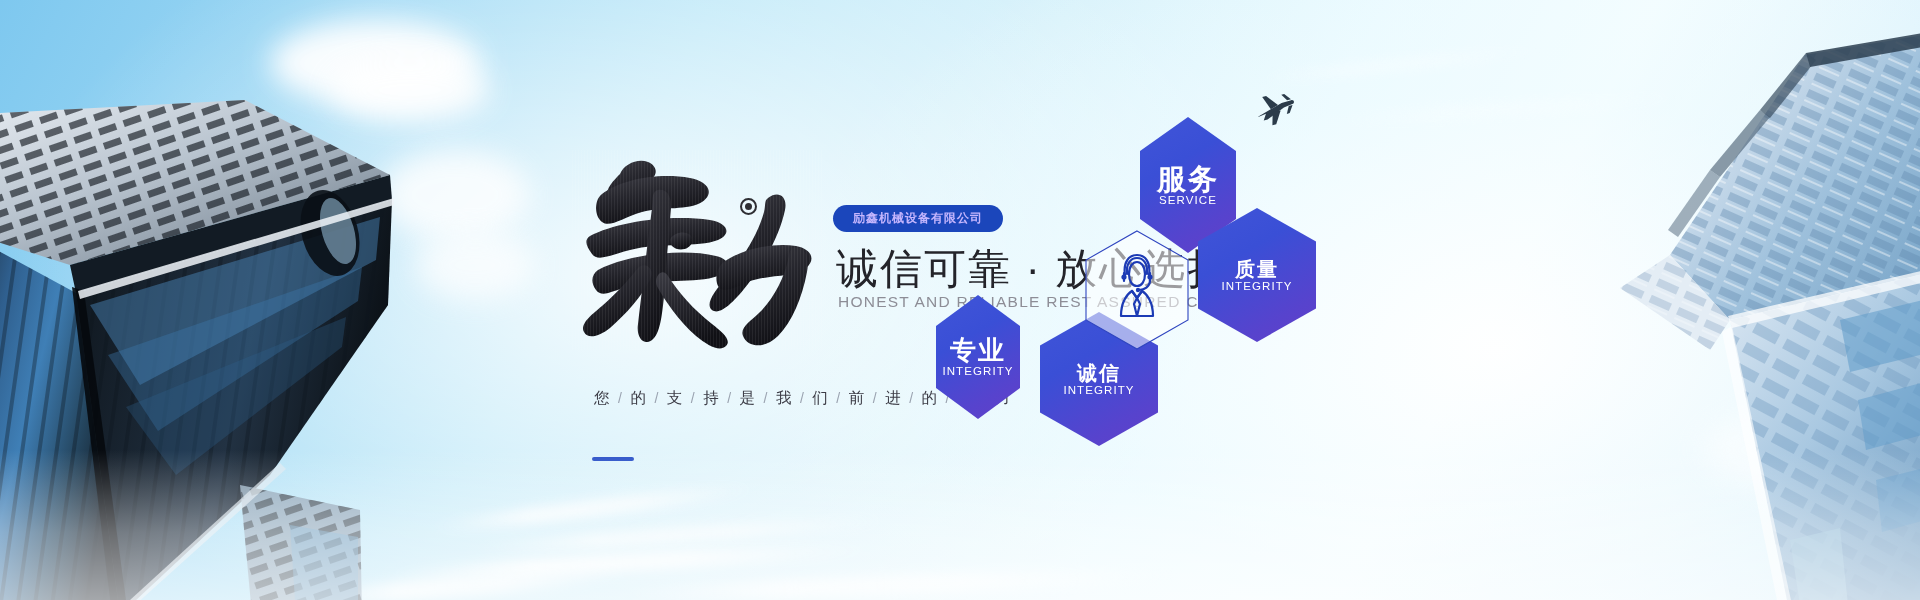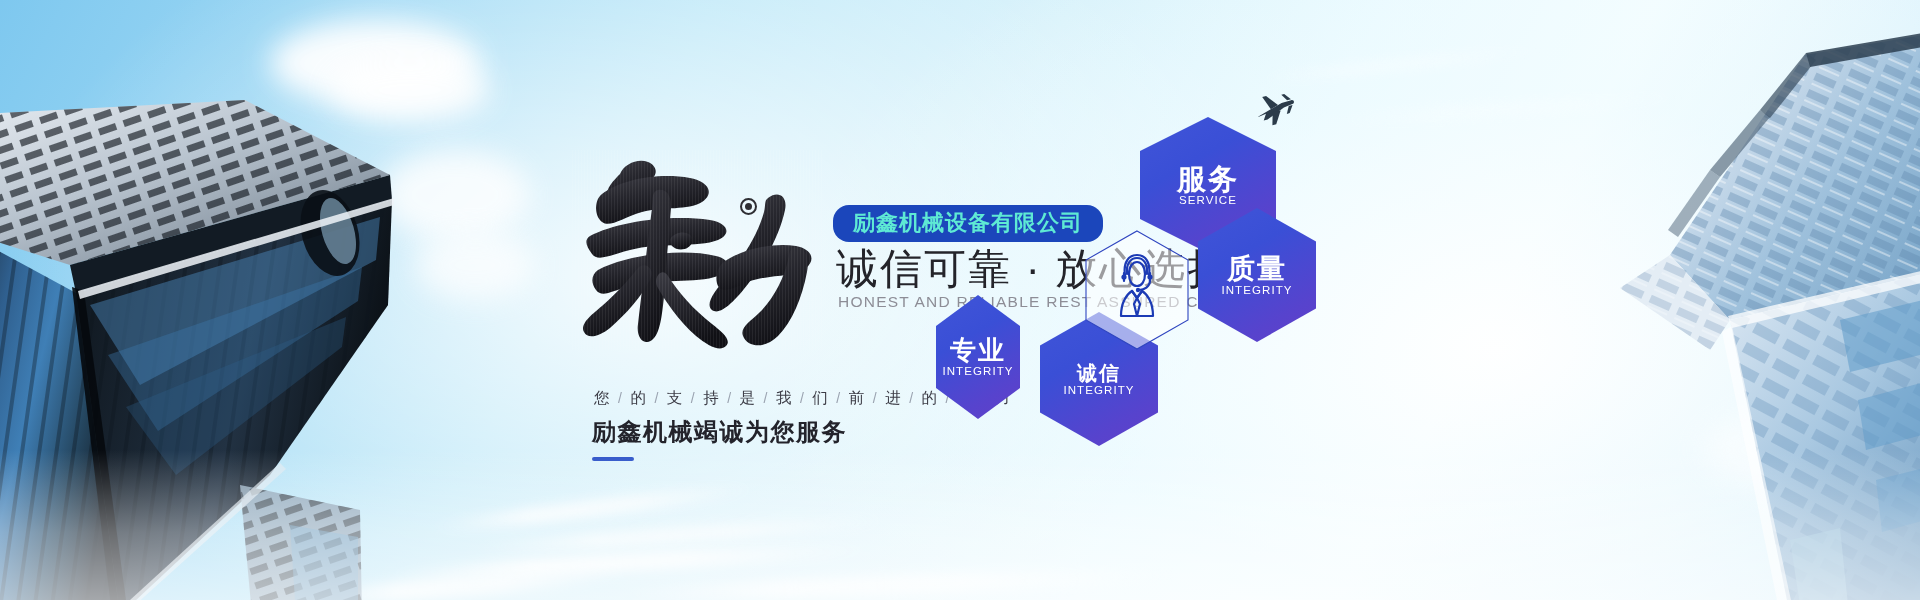--- a/index.html
+++ b/index.html
@@ -45,22 +45,22 @@
   .ring-dot {
     position:absolute; left:740px; top:198px;
     width:17px; height:17px; border:2.2px solid #2e2e33; border-radius:50%;
     display:flex; align-items:center; justify-content:center;
   }
   .ring-dot i { width:7px; height:7px; background:#2e2e33; border-radius:50%; display:block; }
 
   .badge {
     position:absolute; left:833px; top:205px;
     background:#1b46bb;
-    color:#5eead4;
-    font-size:22px; font-weight:bold;
+    color:#c4b5fd;
+    font-size:12px; font-weight:bold;
     letter-spacing:1px;
     padding:7px 20px 8px;
     border-radius:16px;
     white-space:nowrap;
     line-height:1;
   }
 
   .tagline-cn {
     position:absolute; left:836px; top:245px;
     font-size:42px;
@@ -104,27 +104,27 @@
     position:absolute;
     clip-path:polygon(50% 0%, 100% 25%, 100% 75%, 50% 100%, 0% 75%, 0% 25%);
     background:linear-gradient(150deg,#4055d8 0%, #3a4fd6 35%, #5743cd 78%, #6140c8 100%);
     display:flex; flex-direction:column;
     align-items:center; justify-content:center;
     color:#fff;
   }
   .hex .cn { font-size:30px; font-weight:bold; letter-spacing:2px; line-height:1.05; }
   .hex .en { font-size:11.5px; letter-spacing:1.1px; margin-top:0; }
 
-  .hex-service { left:1140px; top:117px; width:136px; height:136px; }
+  .hex-service { left:1140px; top:117px; width:96px; height:136px; }
   .hex-service .cn { font-size:29px; }
   .hex-quality  { left:1198px; top:208px; width:118px; height:134px; }
   .hex-integrity{ left:1040px; top:312px; width:118px; height:134px; }
   .hex-prof     { left:936px;  top:295px; width:84px; height:124px; }
   .hex-prof .cn { font-size:26px; }
-  .hex-quality .cn { font-size:28px; }
+  .hex-quality .cn { font-size:20px; }
   .hex-integrity .cn { font-size:20px; }
 
   .hex-outline {
     position:absolute; left:1085px; top:230px; width:104px; height:120px;
     display:flex; align-items:center; justify-content:center;
   }
 
   
   .plane { position:absolute; left:1253px; top:92px; width:44px; height:34px; }
 
@@ -300,21 +300,20 @@
     <div class="ring-dot">
         <i></i>
       </div>
 
     <div class="badge">励鑫机械设备有限公司</div>
 
     <div class="tagline-cn">诚信可靠 · 放心选择</div>
     <div class="tagline-en">HONEST AND RELIABLE  REST ASSURED CHOICE</div>
 
     <div class="slogan-spaced"><span class="ch">您</span><span class="sep">/</span><span class="ch">的</span><span class="sep">/</span><span class="ch">支</span><span class="sep">/</span><span class="ch">持</span><span class="sep">/</span><span class="ch">是</span><span class="sep">/</span><span class="ch">我</span><span class="sep">/</span><span class="ch">们</span><span class="sep">/</span><span class="ch">前</span><span class="sep">/</span><span class="ch">进</span><span class="sep">/</span><span class="ch">的</span><span class="sep">/</span><span class="ch">动</span><span class="sep">/</span><span class="ch">力</span></div>
-    <div class="slogan-main">励鑫机械竭诚为您服务</div>
     <div class="rule"></div>
 
     <div class="hex hex-service">
       <div class="cn">服务</div>
       <div class="en">SERVICE</div>
     </div>
 
     <div class="hex hex-quality">
       <div class="cn">质量</div>
       <div class="en">INTEGRITY</div>

